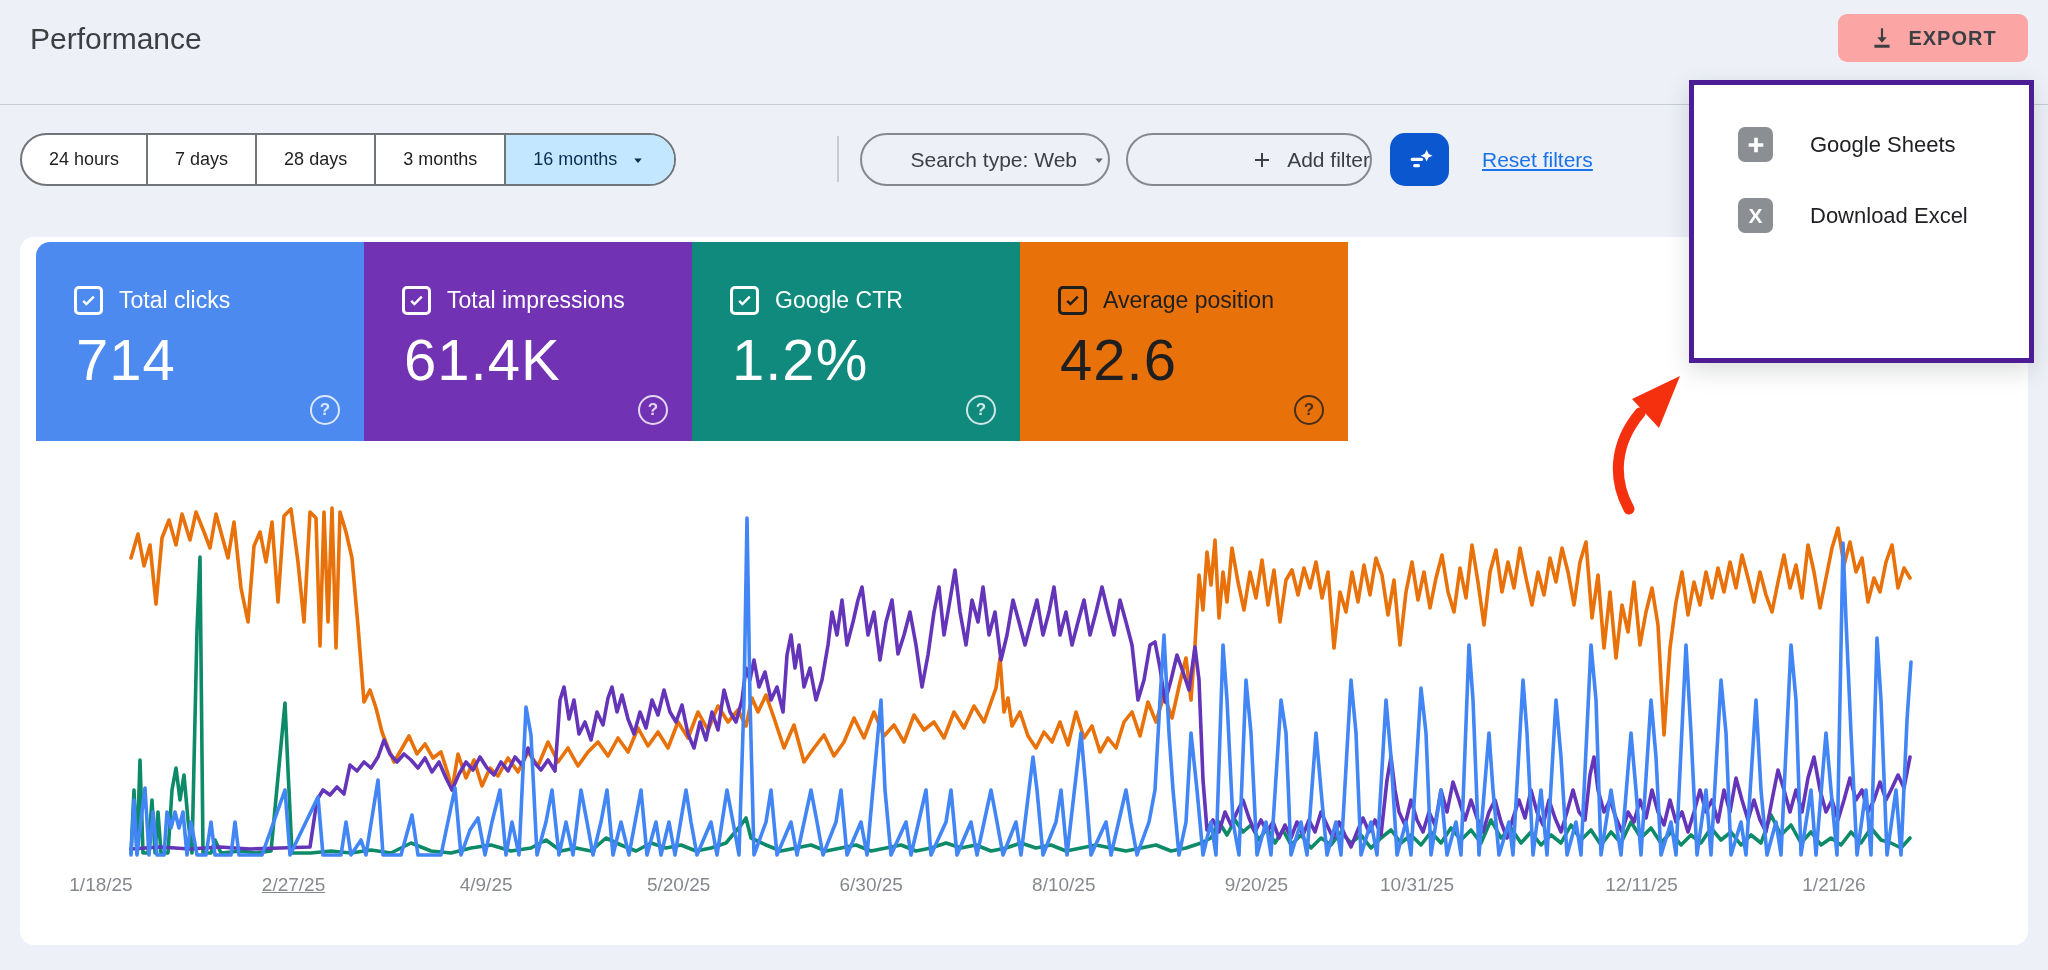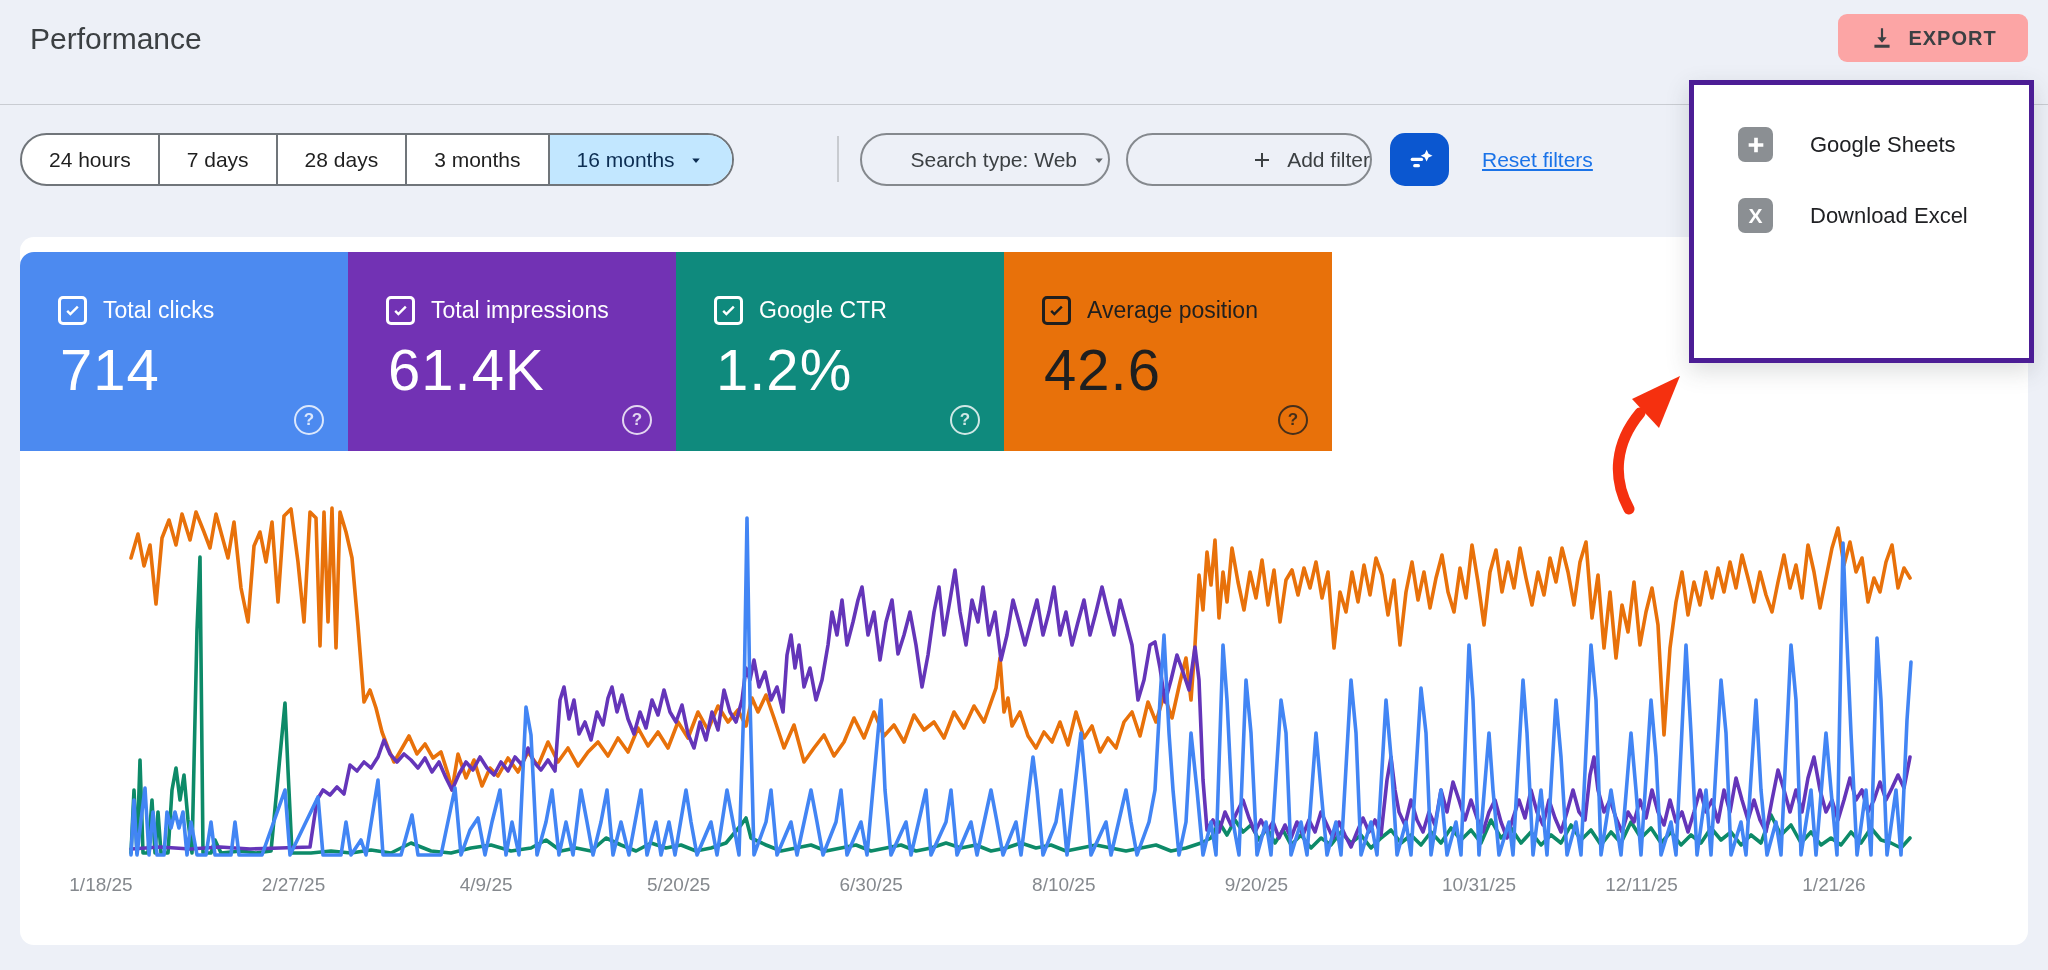--- a/index.html
+++ b/index.html
@@ -6,34 +6,34 @@
   body{width:2048px;height:970px;position:relative;overflow:hidden;background:#edf0f7;
        font-family:"Liberation Sans",sans-serif;color:#3c4043;}
   .page-title{position:absolute;left:30px;top:22px;font-size:30px;font-weight:500;color:#3c4043;}
   .header-divider{position:absolute;left:0;top:104px;width:2048px;height:1px;background:#c9ccd2;}
   .export-btn{position:absolute;left:1838px;top:14px;width:190px;height:48px;background:#fca5a5;
       border-radius:9px;display:flex;align-items:center;justify-content:center;gap:13px;
       color:#3c4043;font-size:20px;font-weight:700;letter-spacing:1px;cursor:pointer;}
   
   .range-group{position:absolute;left:20px;top:133px;height:53px;display:flex;border:2px solid #70757a;
       border-radius:28px;overflow:hidden;background:#fff;box-sizing:border-box;}
-  .range-seg{display:flex;align-items:center;justify-content:center;padding:0 27px;font-size:21px;
+  .range-seg{display:flex;align-items:center;justify-content:center;padding:0 27px;font-size:18px;
       color:#1f1f1f;border-right:2px solid #70757a;cursor:pointer;white-space:nowrap;}
   .range-seg:last-child{border-right:none;}
   .range-seg.selected{background:#c2e7ff;color:#0c2d52;font-weight:500;gap:12px;}
   .vdivider{position:absolute;left:837px;top:136px;width:2px;height:46px;background:#c8cbd0;}
   .pill{position:absolute;top:133px;height:53px;border:2px solid #85898e;border-radius:28px;box-sizing:border-box;
       display:flex;align-items:center;justify-content:flex-end;gap:13px;font-size:21px;color:#3c4043;cursor:pointer;}
   .ai-filter-btn{position:absolute;left:1390px;top:133px;width:59px;height:53px;border-radius:15px;
       background:#0b57d0;display:flex;align-items:center;justify-content:center;cursor:pointer;}
   .reset-link{position:absolute;left:1482px;top:133px;height:53px;display:flex;align-items:center;
       font-size:21px;color:#1a73e8;font-weight:500;cursor:pointer;text-decoration:underline;}
   
   .panel{position:absolute;left:20px;top:237px;width:2008px;height:708px;background:#fff;border-radius:14px;}
-  .cards{position:absolute;left:0;top:15px;display:flex;}
+  .cards{position:absolute;left:0;top:5px;display:flex;padding-left:16px;}
   .card{width:328px;height:199px;position:relative;cursor:pointer;}
   .card:first-child{border-top-left-radius:14px;}
   .card-head{position:absolute;left:38px;top:44px;display:flex;gap:16px;align-items:center;font-size:23px;}
   .checkbox{width:23px;height:23px;border:3px solid currentColor;border-radius:5px;display:flex;
       align-items:center;justify-content:center;}
   .card-value{position:absolute;left:40px;top:84px;font-size:58px;font-weight:400;letter-spacing:1px;}
   .help{position:absolute;right:24px;bottom:16px;width:26px;height:26px;border:2.5px solid;border-radius:50%;
       font-size:17px;font-weight:700;display:flex;align-items:center;justify-content:center;opacity:.8;}
   
   .chart-svg{position:absolute;left:0;top:0;}
@@ -154,27 +154,27 @@
 </div>
 
 <svg class="chart-svg" width="2048" height="970" viewBox="0 0 2048 970">
     <polyline points="131,558 138,534 144,566 150,545 156,604 162,538 169,520 176,545 182,514 190,540 196,512 204,532 210,548 216,514 222,536 228,558 234,522 241,588 248,622 254,546 260,532 266,562 272,522 278,602 284,516 291,509 298,562 304,622 310,512 316,518 320,646 324,512 328,622 332,508 336,648 340,512 346,532 352,558 358,626 364,702 370,690 376,708 382,732 388,748 394,762 401,750 409,736 417,754 425,744 433,758 441,752 448,774 452,790 458,754 466,778 474,760 482,786 490,768 498,776 508,758 518,772 528,752 538,766 548,742 558,762 568,748 578,766 588,752 598,742 608,756 618,738 628,752 638,728 648,746 658,732 668,748 678,722 688,738 698,712 708,730 718,706 728,722 738,710 746,726 752,698 758,712 766,695 774,718 784,748 794,725 804,762 814,748 824,735 834,756 844,742 854,718 864,738 874,712 884,736 894,725 904,742 914,715 924,730 934,722 944,738 954,712 964,728 974,706 984,722 996,688 1000,658 1004,712 1008,698 1012,726 1020,712 1028,736 1036,748 1044,732 1052,742 1060,722 1068,745 1076,712 1084,738 1092,726 1100,752 1108,738 1116,748 1124,722 1132,712 1140,736 1148,702 1156,722 1164,695 1172,718 1180,682 1186,658 1191,700 1195,645 1199,575 1203,610 1207,552 1211,585 1215,540 1219,618 1223,572 1227,602 1232,548 1238,582 1244,610 1250,572 1256,598 1262,560 1268,605 1274,570 1280,622 1286,580 1292,570 1298,595 1304,568 1310,588 1316,562 1322,598 1328,572 1334,648 1340,592 1346,612 1352,572 1358,602 1364,565 1370,595 1376,558 1382,575 1388,615 1394,580 1400,645 1406,592 1412,562 1418,600 1424,572 1430,608 1436,578 1442,555 1448,592 1454,612 1460,568 1466,598 1472,545 1478,582 1484,625 1490,572 1496,550 1502,592 1508,562 1514,588 1520,548 1526,578 1532,605 1538,572 1544,595 1550,558 1556,582 1562,548 1568,572 1574,605 1580,562 1586,542 1592,618 1598,575 1604,648 1610,592 1616,658 1622,605 1628,632 1634,582 1640,645 1646,612 1652,588 1658,625 1664,735 1670,648 1676,602 1682,572 1688,615 1694,582 1700,605 1706,572 1712,598 1718,568 1724,592 1730,562 1736,588 1742,555 1748,578 1754,602 1760,572 1766,595 1772,612 1778,582 1784,555 1790,588 1796,565 1802,598 1808,545 1814,572 1820,608 1826,578 1832,548 1838,528 1844,565 1850,542 1856,572 1862,558 1868,602 1874,578 1880,592 1886,562 1892,545 1898,588 1904,568 1910,578" fill="none" stroke="#e8710a" stroke-width="3.6" stroke-linejoin="round" stroke-linecap="round"></polyline>
     <polyline points="131,853 134,790 137,853 140,760 143,853 148,853 152,800 155,853 158,812 161,853 168,853 172,790 176,768 180,800 184,775 188,820 192,853 197,630 200,557 203,853 211,853 215,840 221,853 241,851 256,853 271,851 285,703 288,770 292,853 311,853 331,851 351,853 371,850 391,853 411,843 431,851 451,853 471,848 491,845 511,851 531,848 546,840 561,851 576,848 591,851 606,838 621,845 636,851 651,843 666,848 681,845 696,851 711,848 726,843 741,825 746,818 751,838 766,845 781,851 796,848 811,845 826,851 841,848 856,845 871,851 886,848 901,845 916,851 931,848 946,843 961,848 976,845 991,851 1006,848 1021,843 1036,848 1051,845 1066,851 1081,848 1096,845 1111,848 1126,851 1141,848 1156,845 1171,851 1186,848 1201,843 1211,838 1219,822 1227,835 1235,820 1243,832 1251,825 1259,840 1267,828 1275,843 1283,830 1291,845 1301,835 1311,848 1321,838 1331,845 1341,832 1351,843 1361,835 1371,848 1381,838 1391,830 1401,843 1411,835 1421,845 1431,832 1441,843 1451,828 1461,840 1471,830 1481,843 1491,820 1501,838 1511,828 1521,843 1531,832 1541,845 1551,835 1561,843 1571,825 1581,840 1591,830 1601,845 1611,832 1621,843 1631,822 1641,838 1651,828 1661,843 1671,832 1681,845 1691,835 1701,843 1711,828 1721,840 1731,832 1741,845 1751,835 1761,843 1771,815 1781,835 1791,825 1801,843 1811,832 1821,845 1831,838 1841,845 1851,832 1861,843 1871,828 1881,840 1891,843 1901,848 1910,838" fill="none" stroke="#0d8a68" stroke-width="3.6" stroke-linejoin="round" stroke-linecap="round"></polyline>
     <polyline points="131,849 160,847 190,849 220,847 250,849 280,848 310,847 317,800 323,790 330,795 337,787 344,794 350,765 357,771 364,762 371,768 378,757 384,740 390,754 397,762 404,754 411,760 418,768 425,758 432,772 439,762 446,778 452,790 459,774 466,762 473,770 480,757 487,768 494,775 501,762 508,771 515,757 522,765 528,748 534,762 541,770 548,760 555,771 560,700 564,687 569,719 574,700 579,734 585,722 591,740 597,712 603,725 608,698 612,687 617,712 622,695 628,719 634,734 640,712 646,728 652,700 658,715 664,690 670,712 676,722 682,705 688,734 694,748 700,722 706,740 712,712 718,730 724,690 730,712 736,722 742,700 746,668 750,680 754,660 759,687 765,672 771,700 777,687 783,712 787,655 791,635 795,668 799,645 804,687 810,668 816,700 822,680 828,645 832,612 837,635 842,600 847,645 853,622 858,600 862,587 868,635 874,612 880,660 886,622 892,600 898,654 904,635 910,612 916,645 922,687 928,655 934,612 939,587 944,635 950,600 955,570 960,612 966,645 972,600 978,622 983,587 989,635 995,612 1001,660 1007,635 1013,600 1019,622 1025,645 1031,622 1037,600 1043,635 1049,612 1054,587 1060,635 1066,612 1072,645 1078,622 1084,600 1090,635 1096,612 1102,587 1108,612 1114,635 1120,600 1126,622 1132,645 1138,700 1144,680 1150,645 1155,642 1160,668 1165,702 1171,680 1177,655 1183,672 1189,690 1195,647 1199,680 1203,780 1207,830 1213,820 1219,832 1225,812 1231,825 1237,812 1243,800 1249,818 1255,832 1261,820 1267,832 1273,822 1279,838 1285,825 1291,838 1297,822 1303,835 1309,820 1315,832 1321,812 1327,825 1333,838 1339,822 1345,835 1351,847 1357,832 1363,818 1369,832 1375,820 1381,835 1387,780 1391,757 1395,790 1399,812 1405,825 1411,800 1417,820 1423,832 1429,812 1435,825 1441,790 1447,812 1453,782 1459,800 1465,820 1471,800 1477,818 1483,832 1489,812 1495,800 1501,822 1507,838 1513,818 1519,800 1525,818 1531,790 1537,812 1543,825 1549,800 1555,818 1561,832 1567,812 1573,790 1579,812 1585,820 1590,775 1594,757 1598,790 1604,812 1610,800 1616,818 1622,832 1628,812 1634,822 1640,800 1646,818 1652,790 1658,812 1664,825 1670,800 1676,822 1682,812 1688,832 1694,812 1700,790 1706,812 1712,800 1718,822 1724,790 1730,812 1736,778 1742,800 1748,820 1754,800 1760,820 1766,832 1772,800 1778,770 1784,790 1790,812 1796,790 1802,812 1808,778 1814,757 1820,790 1826,812 1832,800 1838,820 1844,800 1850,778 1856,800 1862,790 1868,812 1874,800 1880,782 1886,800 1892,788 1898,775 1904,788 1910,757" fill="none" stroke="#6435b9" stroke-width="3.6" stroke-linejoin="round" stroke-linecap="round"></polyline>
     <polyline points="131,855 134,800 137,855 141,820 145,788 149,855 153,812 157,855 164,855 167,812 171,828 175,812 179,828 183,812 187,855 191,822 197,855 206,855 211,822 215,855 231,855 235,822 239,855 262,855 285,790 290,855 318,797 323,855 341,855 346,822 351,855 361,840 366,855 378,780 383,855 401,855 412,815 418,855 441,855 455,788 461,855 470,830 478,818 485,855 492,822 500,790 506,855 512,822 519,855 526,707 531,735 537,855 546,822 552,790 559,855 566,822 573,855 581,790 587,822 593,855 601,822 607,790 613,855 621,822 629,855 641,790 647,855 656,822 661,855 669,822 675,855 686,790 691,822 697,855 711,822 717,855 727,790 733,822 739,855 744,700 747,518 750,700 754,855 766,822 771,790 777,855 791,822 797,855 811,790 817,822 823,855 836,822 841,790 847,855 861,822 867,855 881,700 885,790 891,855 906,822 911,855 926,790 931,855 946,822 951,790 957,855 971,822 977,855 991,790 997,822 1003,855 1016,822 1021,855 1033,757 1037,790 1043,855 1056,822 1061,790 1067,855 1081,733 1086,790 1091,855 1106,822 1111,855 1126,790 1131,822 1137,855 1149,822 1155,790 1160,700 1164,635 1169,733 1173,790 1179,855 1186,822 1191,733 1197,790 1203,855 1211,822 1216,855 1223,645 1227,700 1233,822 1239,855 1246,680 1251,733 1257,855 1266,822 1271,855 1281,700 1286,733 1291,855 1301,822 1307,855 1316,733 1321,790 1327,855 1336,822 1341,855 1351,680 1356,733 1361,855 1371,822 1377,855 1386,700 1391,757 1397,855 1406,822 1411,855 1421,688 1426,733 1431,855 1441,790 1447,855 1456,822 1461,855 1469,645 1473,700 1479,855 1489,733 1493,790 1499,855 1509,822 1513,855 1523,680 1527,733 1533,855 1541,790 1547,855 1556,700 1561,757 1567,855 1576,822 1581,855 1591,645 1596,700 1601,855 1611,790 1616,822 1621,855 1631,733 1636,790 1641,855 1651,700 1656,757 1661,855 1671,822 1676,855 1686,645 1691,733 1697,855 1706,790 1711,855 1721,680 1726,733 1731,855 1741,822 1746,855 1756,700 1761,790 1767,855 1776,822 1781,855 1791,645 1796,700 1801,855 1811,790 1816,855 1826,733 1831,790 1837,855 1843,543 1846,620 1851,733 1857,855 1866,790 1871,855 1877,638 1881,700 1887,855 1896,790 1901,855 1907,720 1911,662" fill="none" stroke="#4285f4" stroke-width="3.6" stroke-linejoin="round" stroke-linecap="round"></polyline>
   </svg>
 <div id="xlabels">
     <span class="xlabel" style="left: 101px;">1/18/25</span>
-    <span class="xlabel" style="left: 293.556px;">2/27/25</span>
+    <span class="xlabel" style="left: 293.556px; text-decoration: underline;">2/27/25</span>
     <span class="xlabel" style="left: 486.111px;">4/9/25</span>
     <span class="xlabel" style="left: 678.667px;">5/20/25</span>
     <span class="xlabel" style="left: 871.222px;">6/30/25</span>
     <span class="xlabel" style="left: 1063.78px;">8/10/25</span>
     <span class="xlabel" style="left: 1256.33px;">9/20/25</span>
-    <span class="xlabel" style="left: 1479px;">10/31/25</span>
+    <span class="xlabel" style="left: 1417px;">10/31/25</span>
     <span class="xlabel" style="left: 1641.44px;">12/11/25</span>
     <span class="xlabel" style="left: 1834px;">1/21/26</span>
   </div>
 
 <div class="export-btn">
   <svg width="26" height="26" viewBox="0 0 24 24">
     <path d="M11 3h2v8.2h3.3L12 16.4 7.7 11.2H11z" fill="#3c4043"></path>
     <rect x="5" y="18.2" width="14" height="2.8" fill="#3c4043"></rect>
   </svg>
   <span>EXPORT</span>

